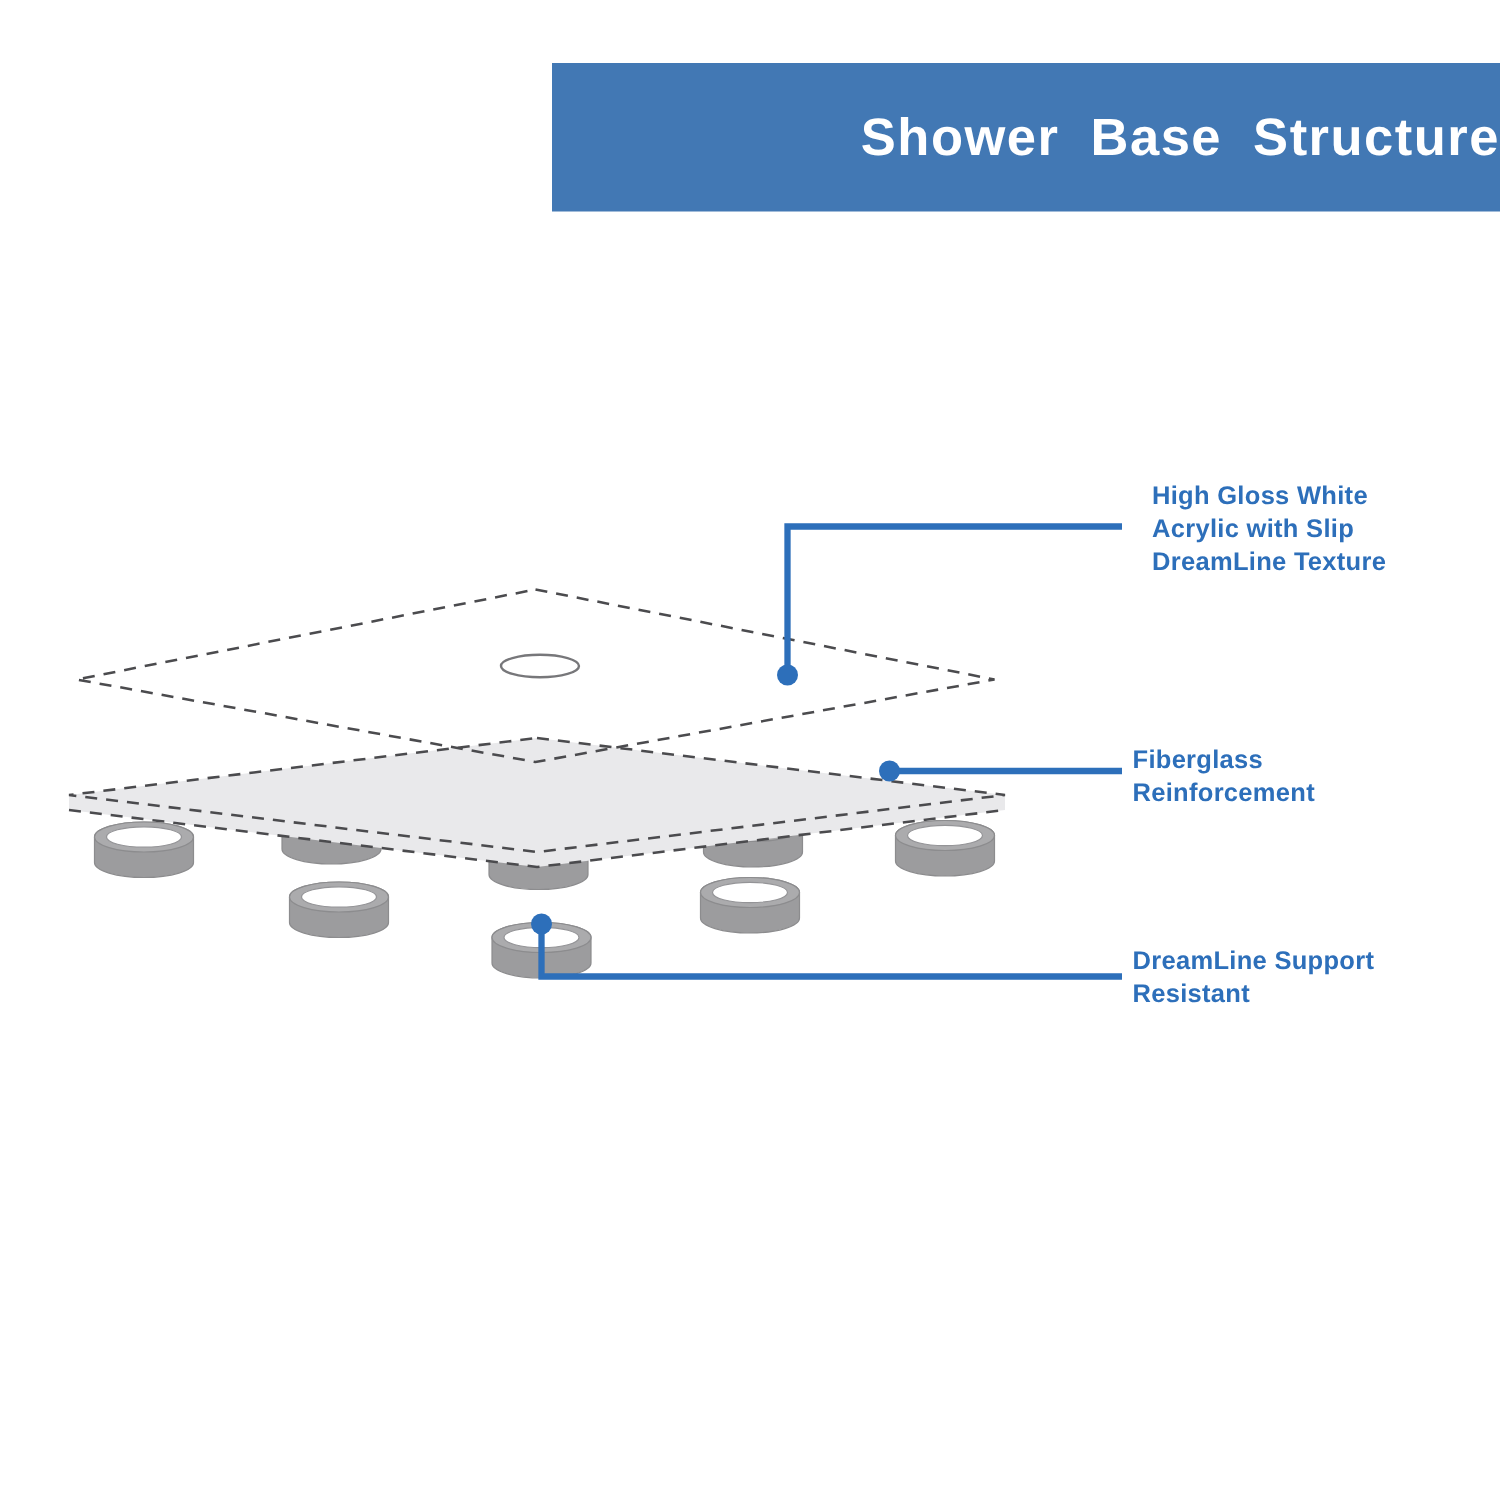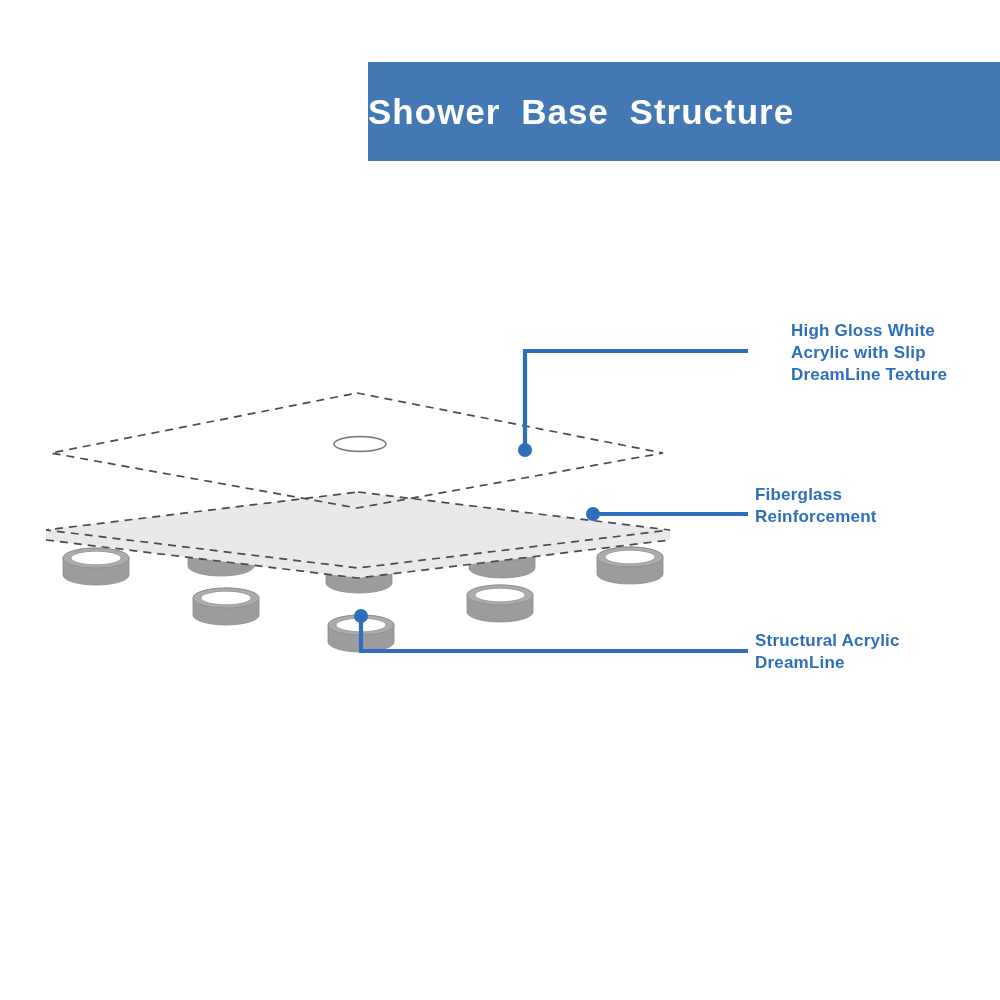--- a/index.html
+++ b/index.html
@@ -9,35 +9,35 @@
     --ring-gray:#9c9c9e;
     --ring-rim:#ababad;
     --dash-gray:#4b4b4e;
   }
   html,body{margin:0;padding:0;background:#ffffff;}
   .canvas{
     position:relative;width:1000px;height:1000px;background:#ffffff;overflow:hidden;
     font-family:"Liberation Sans", sans-serif;
   }
   .banner{
-    position:absolute;left:368px;top:62px;width:632px;height:99px;
+    position:absolute;left:368px;top:42px;width:632px;height:99px;
     background:var(--banner-blue);
-    display:flex;align-items:center;justify-content:flex-start;
+    display:flex;align-items:center;justify-content:flex-end;
   }
   .banner-title{
     color:#ffffff;font-size:35px;font-weight:bold;
     letter-spacing:1px;word-spacing:10px;white-space:nowrap;
   }
   .diagram-svg{position:absolute;left:0;top:0;width:1000px;height:1000px;}
   .callout{
     position:absolute;color:var(--accent);font-weight:bold;
     font-size:17px;line-height:22px;letter-spacing:0.2px;white-space:nowrap;
   }
-  .callout-acrylic{left:791px;top:320px;}
-  .callout-fiberglass{left:755px;top:484px;}
+  .callout-acrylic{left:768px;top:320px;}
+  .callout-fiberglass{left:755px;top:496px;}
   .callout-structural{left:755px;top:630px;}
   .footnote{
     position:absolute;left:50px;top:858px;width:640px;
     color:var(--accent);font-weight:bold;
     font-size:24px;line-height:33px;letter-spacing:-0.2px;word-spacing:2px;white-space:nowrap;
   }
 </style>
 </head>
 <body>
 
@@ -98,18 +98,18 @@
     <div>Acrylic with Slip</div>
     <div>DreamLine Texture</div>
   </div>
 
   <div class="callout callout-fiberglass">
     <div>Fiberglass</div>
     <div>Reinforcement</div>
   </div>
 
   <div class="callout callout-structural">
-    <div>Structural Acrylic</div>
-    <div>DreamLine</div>
+    <div>DreamLine Support</div>
+    <div>Resistant</div>
   </div>
 
 
 </div>
 
 </body></html>

